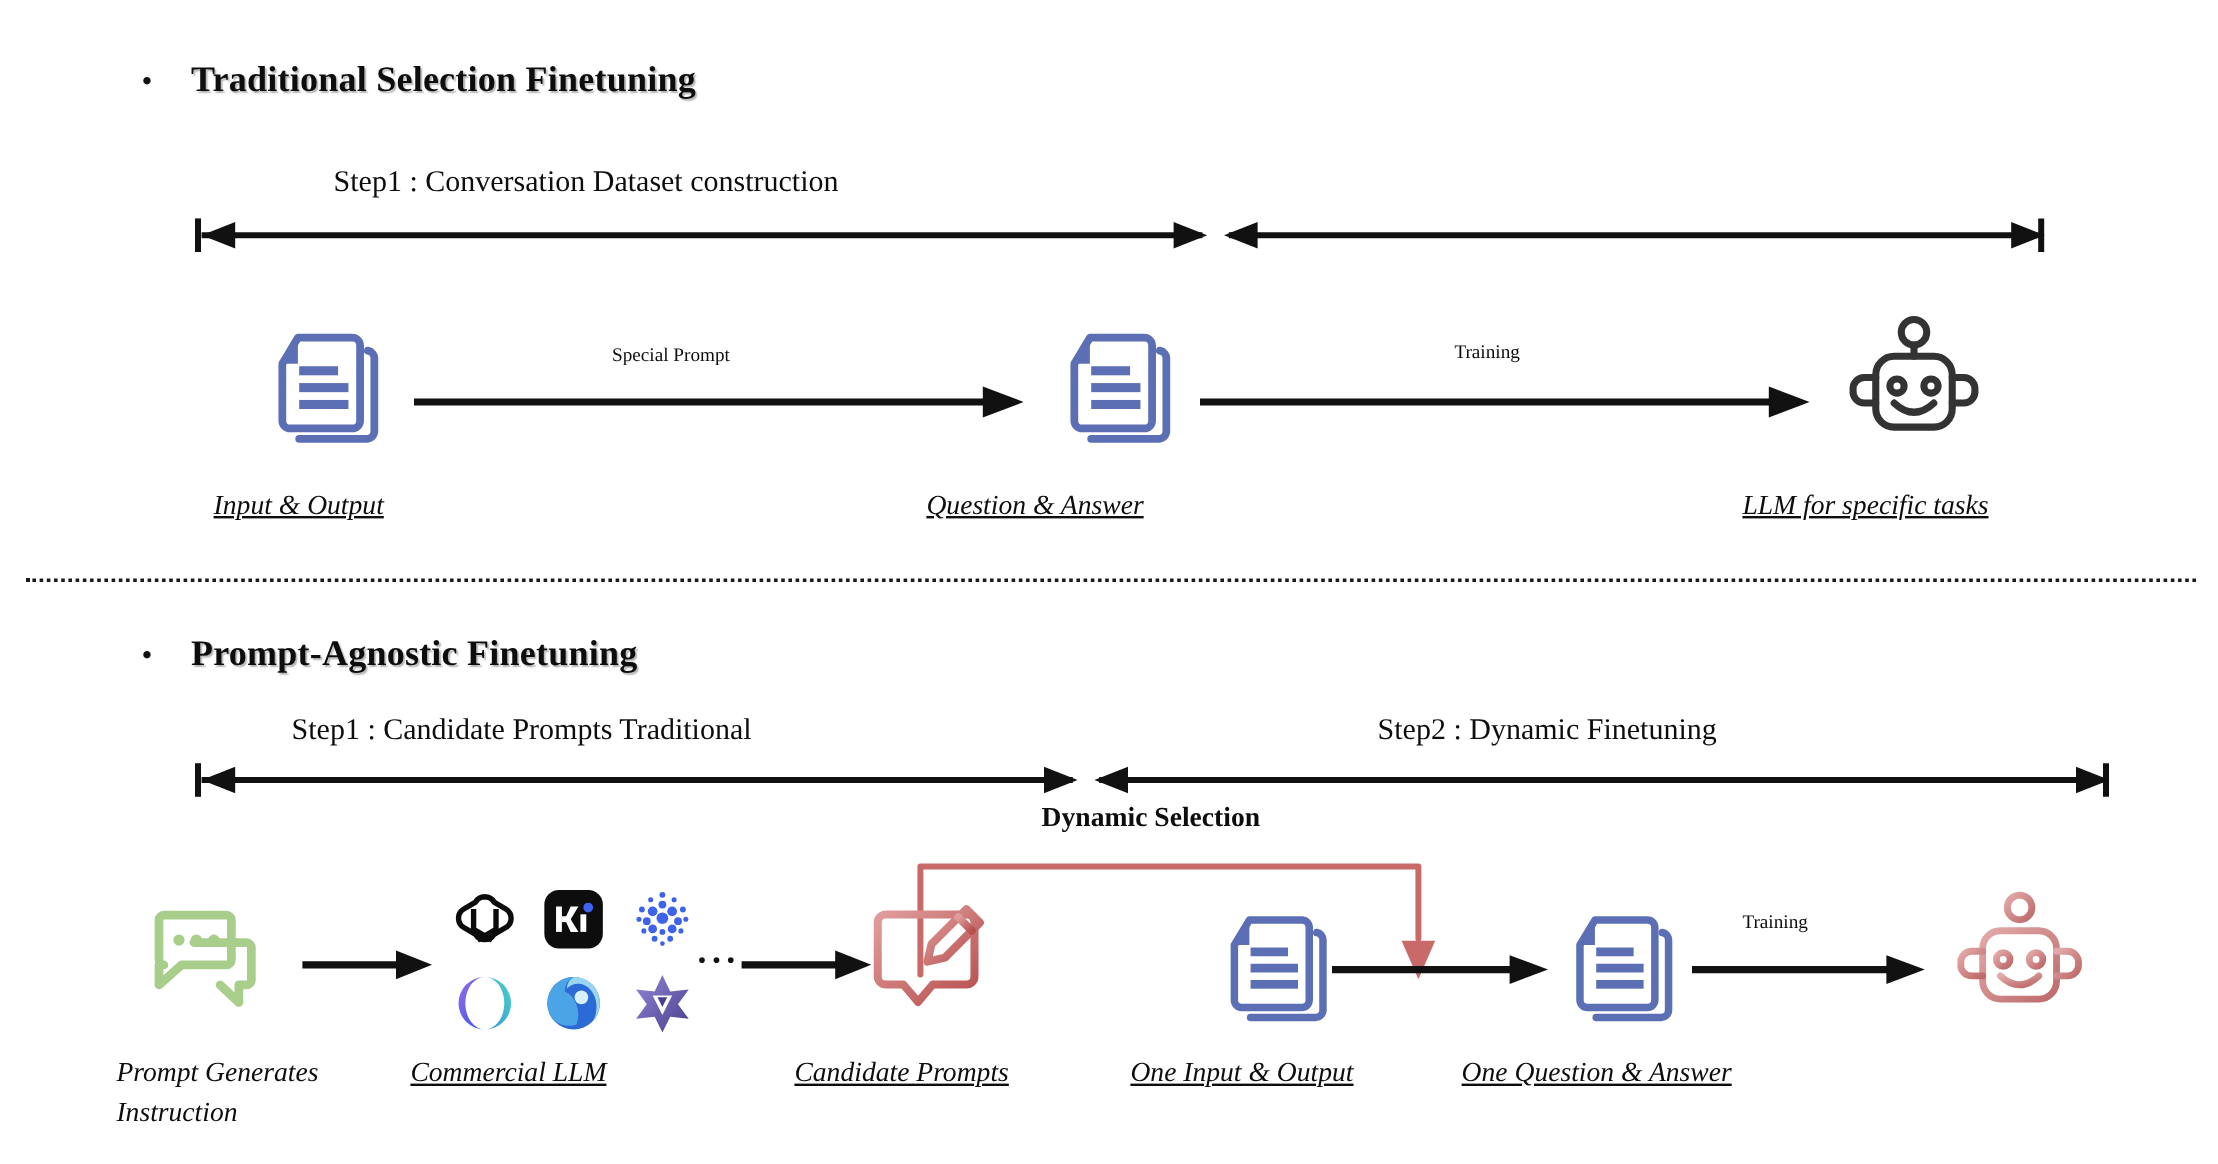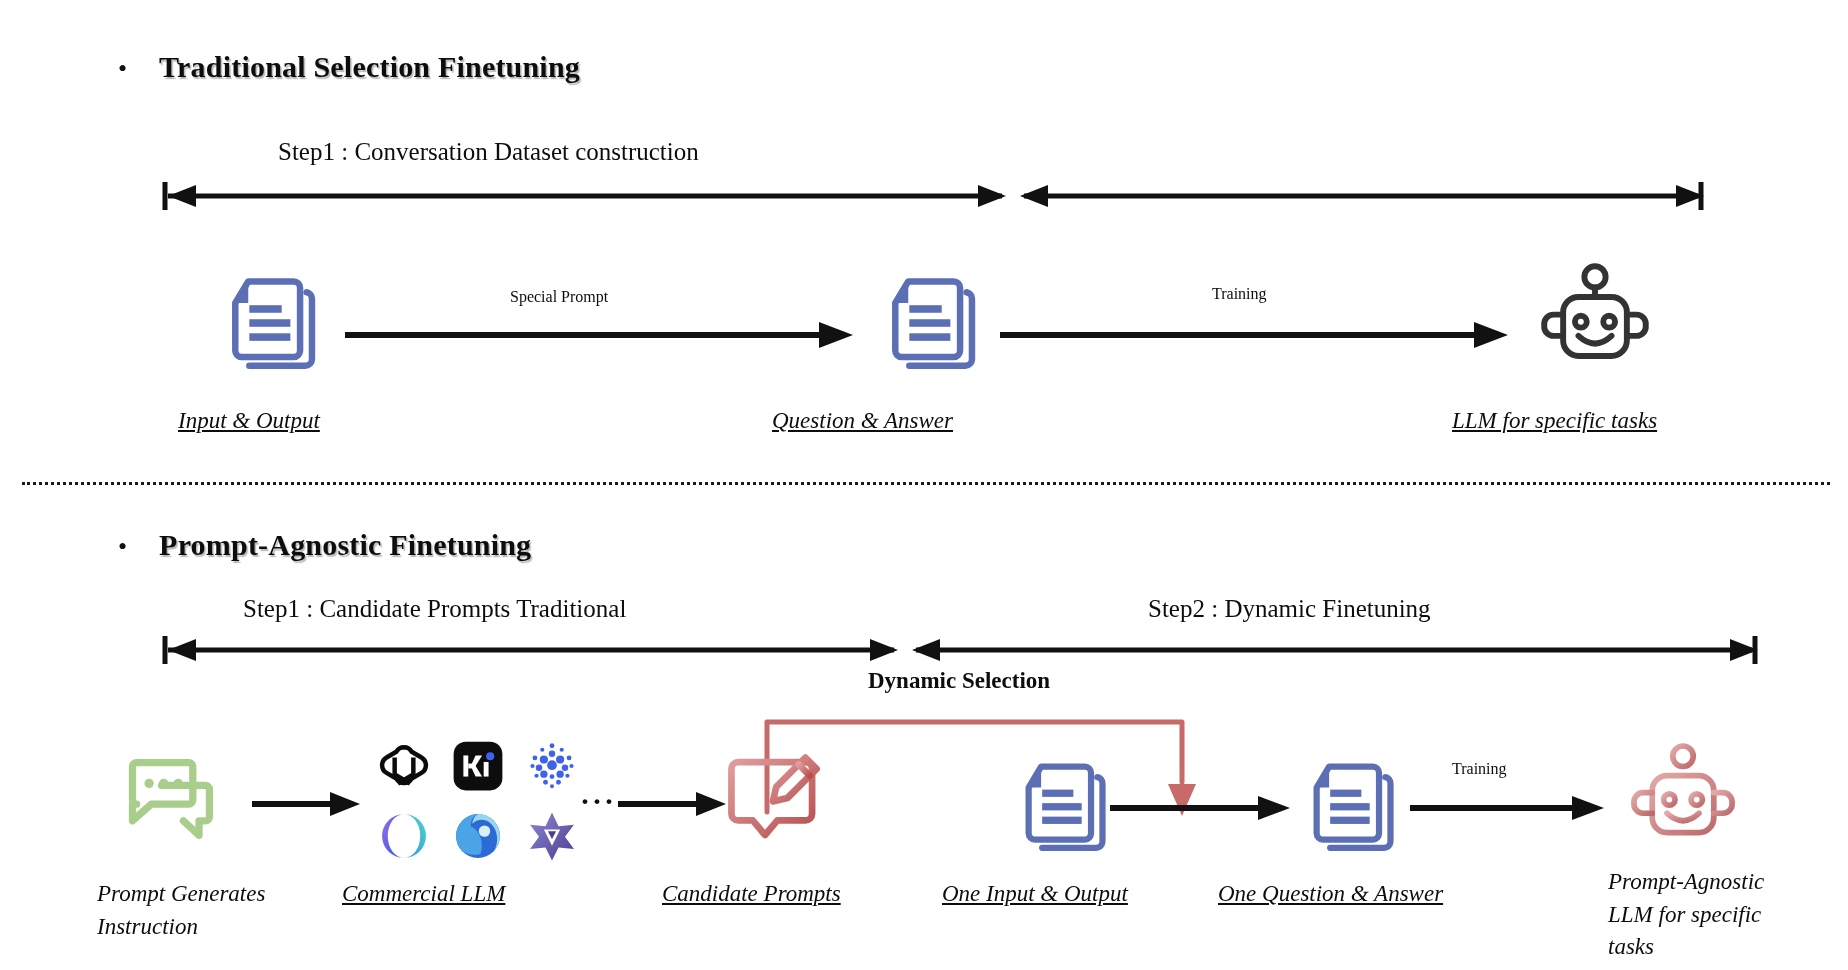--- a/index.html
+++ b/index.html
@@ -358,17 +358,14 @@
       <circle cx="50" cy="16" r="9"></circle>
       <line x1="50" y1="25" x2="50" y2="33"></line>
       <rect x="23" y="33" width="54" height="50" rx="13"></rect>
       <path d="M23 48 h-8 a8 8 0 0 0 -8 9 a8 8 0 0 0 8 9 h8"></path>
       <path d="M77 48 h8 a8 8 0 0 1 8 9 a8 8 0 0 1 -8 9 h-8"></path>
       <circle cx="38" cy="54" r="5"></circle>
       <circle cx="62" cy="54" r="5"></circle>
       <path d="M36 66 q14 13 28 0"></path>
     </g>
   </svg>
-  <div class="abs caption" style="left:1608px; top:866px;">Prompt-Agnostic
-LLM for specific
-tasks</div>
 
 </div>
 
 </body></html>

